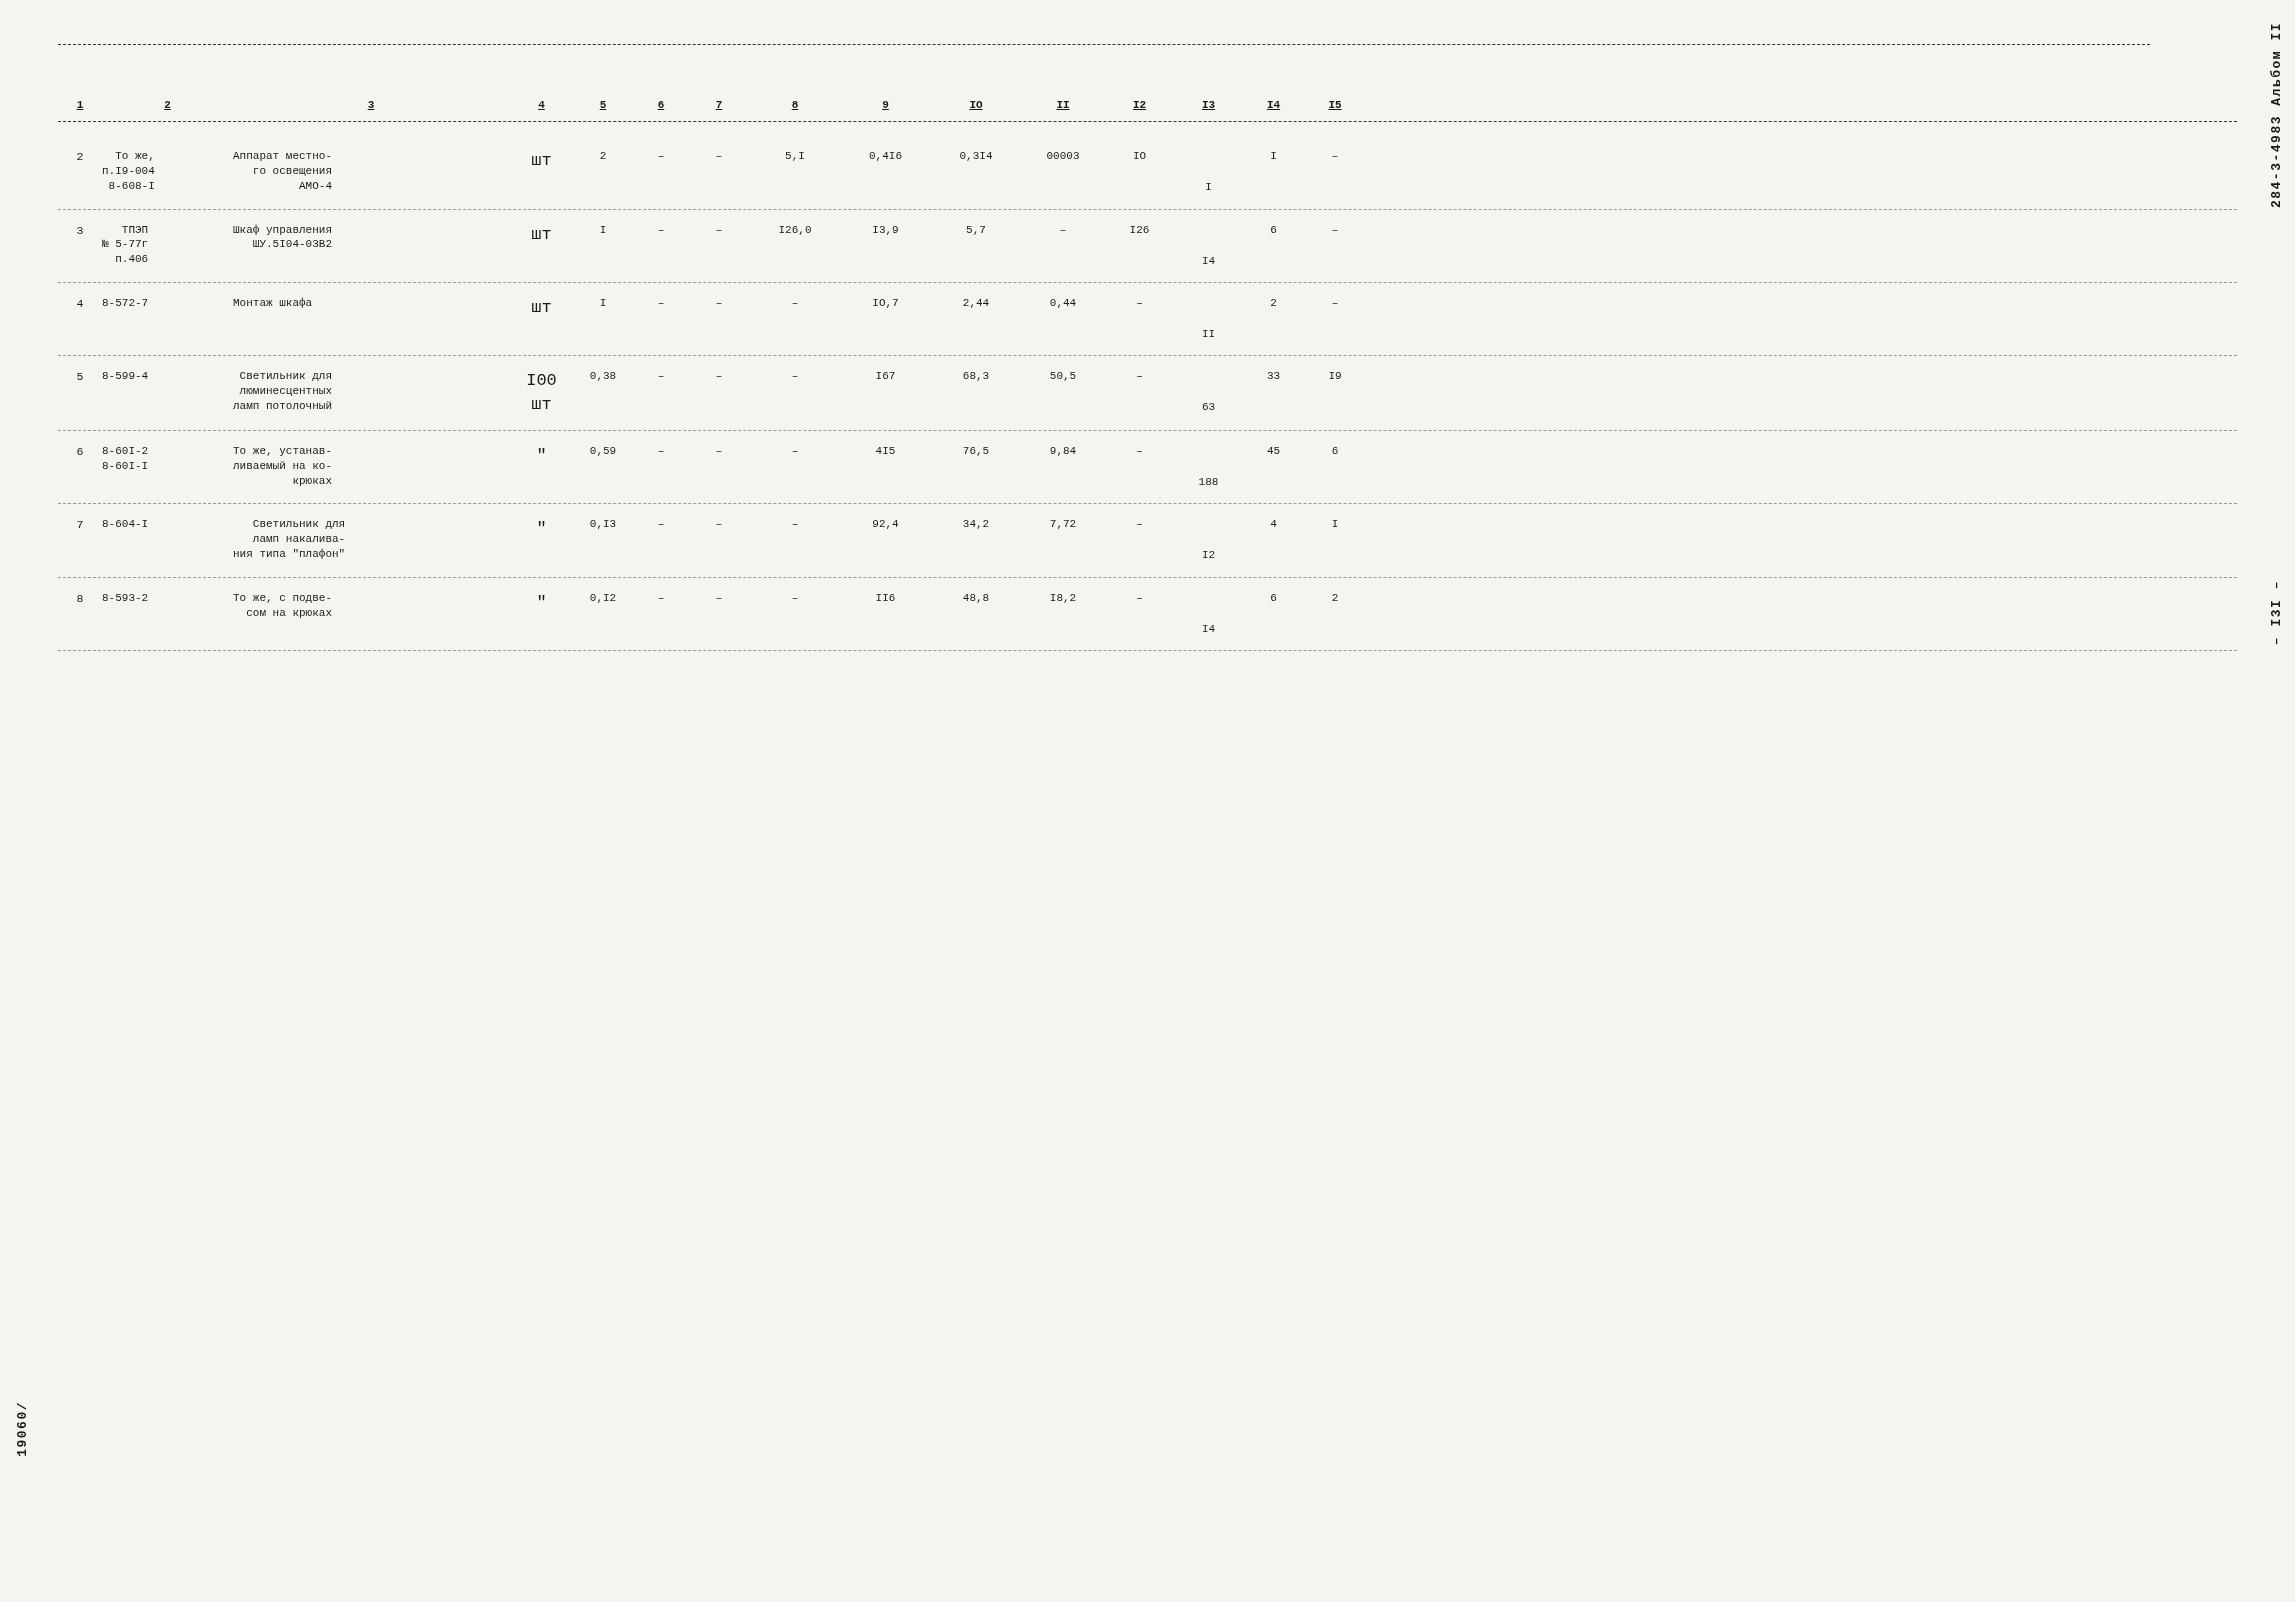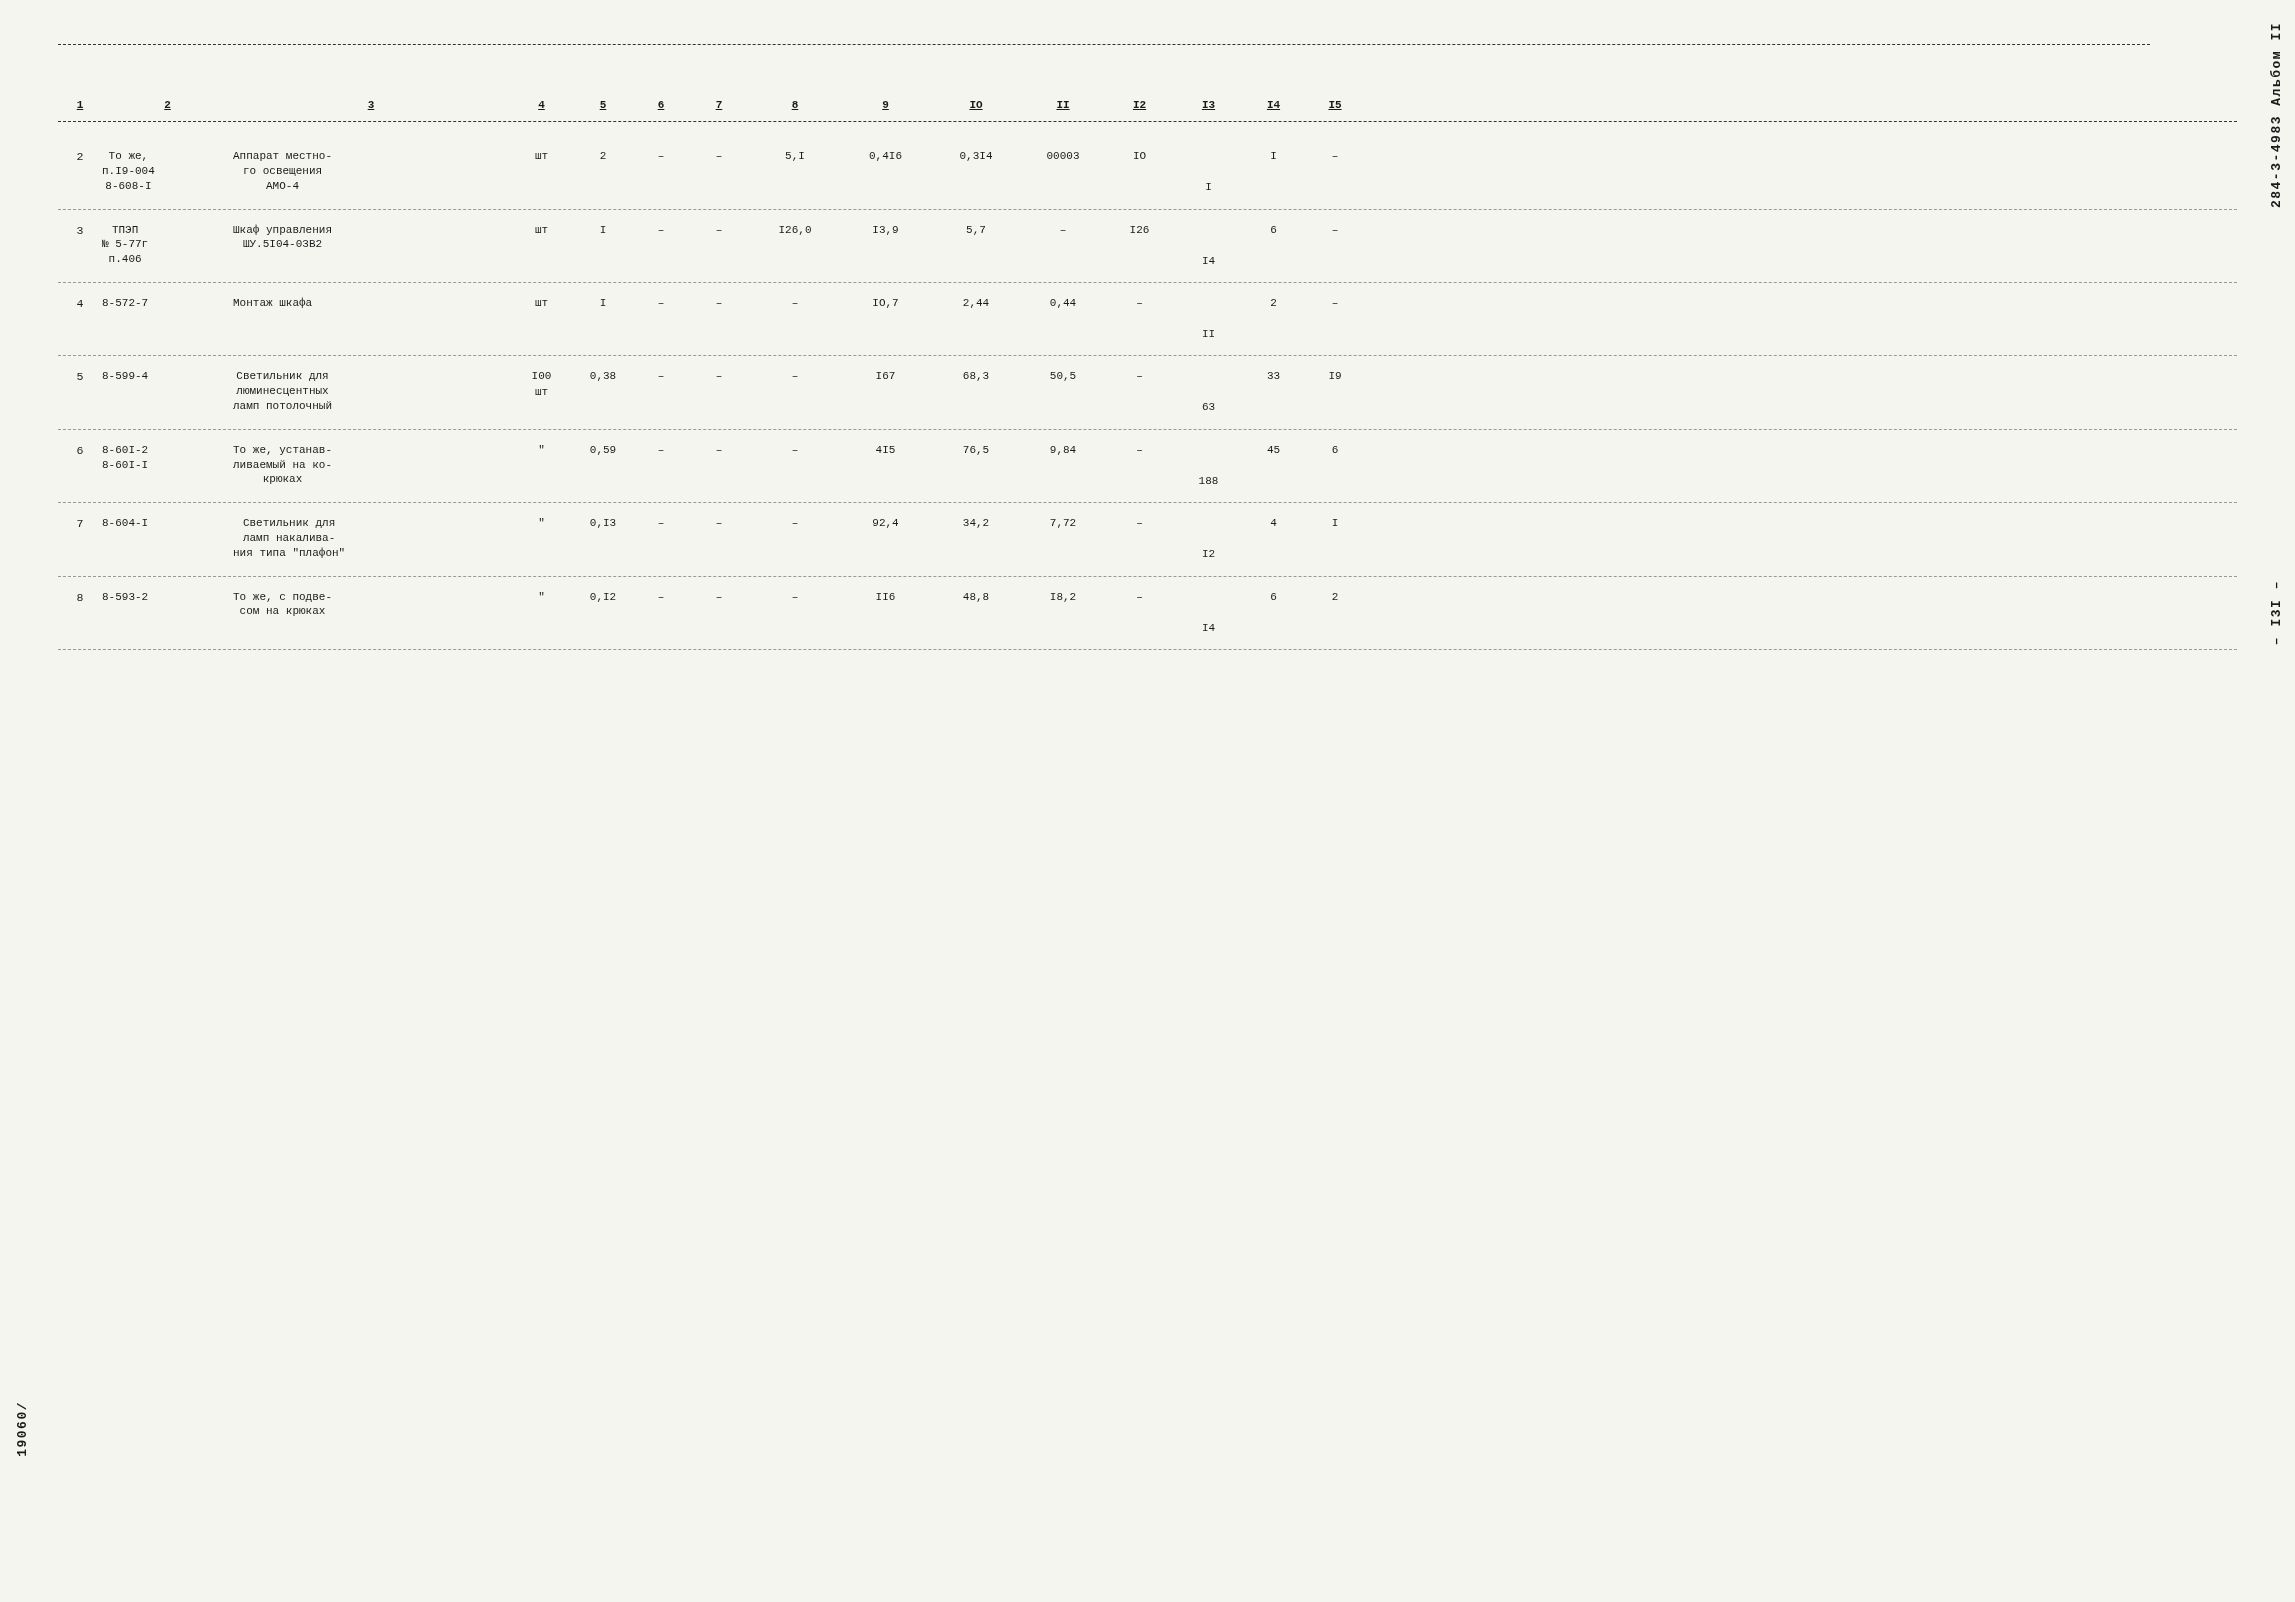--- a/index.html
+++ b/index.html
@@ -89,29 +89,29 @@
     .c10 { width: 94px; min-width: 94px; }
     .c11 { width: 80px; min-width: 80px; }
     .c12 { width: 73px; min-width: 73px; }
     .c13 { width: 65px; min-width: 65px; margin-top: 31px; }
     .c14 { width: 65px; min-width: 65px; }
     .c15 { width: 58px; min-width: 58px; }
 
     .multi-line {
       display: flex;
       flex-direction: column;
-      align-items: center;
+      align-items: flex-end;
       line-height: 1.35;
     }
 
     .c4-unit {
       display: flex;
       flex-direction: column;
       align-items: center;
-      font-size: 11px;
+      font-size: 17px;
     }
 
     .vertical-text-top {
       writing-mode: vertical-rl;
       text-orientation: mixed;
       transform: rotate(180deg);
       font-size: 13px;
       font-weight: bold;
       letter-spacing: 1.5px;
       color: #1a1a1a;

